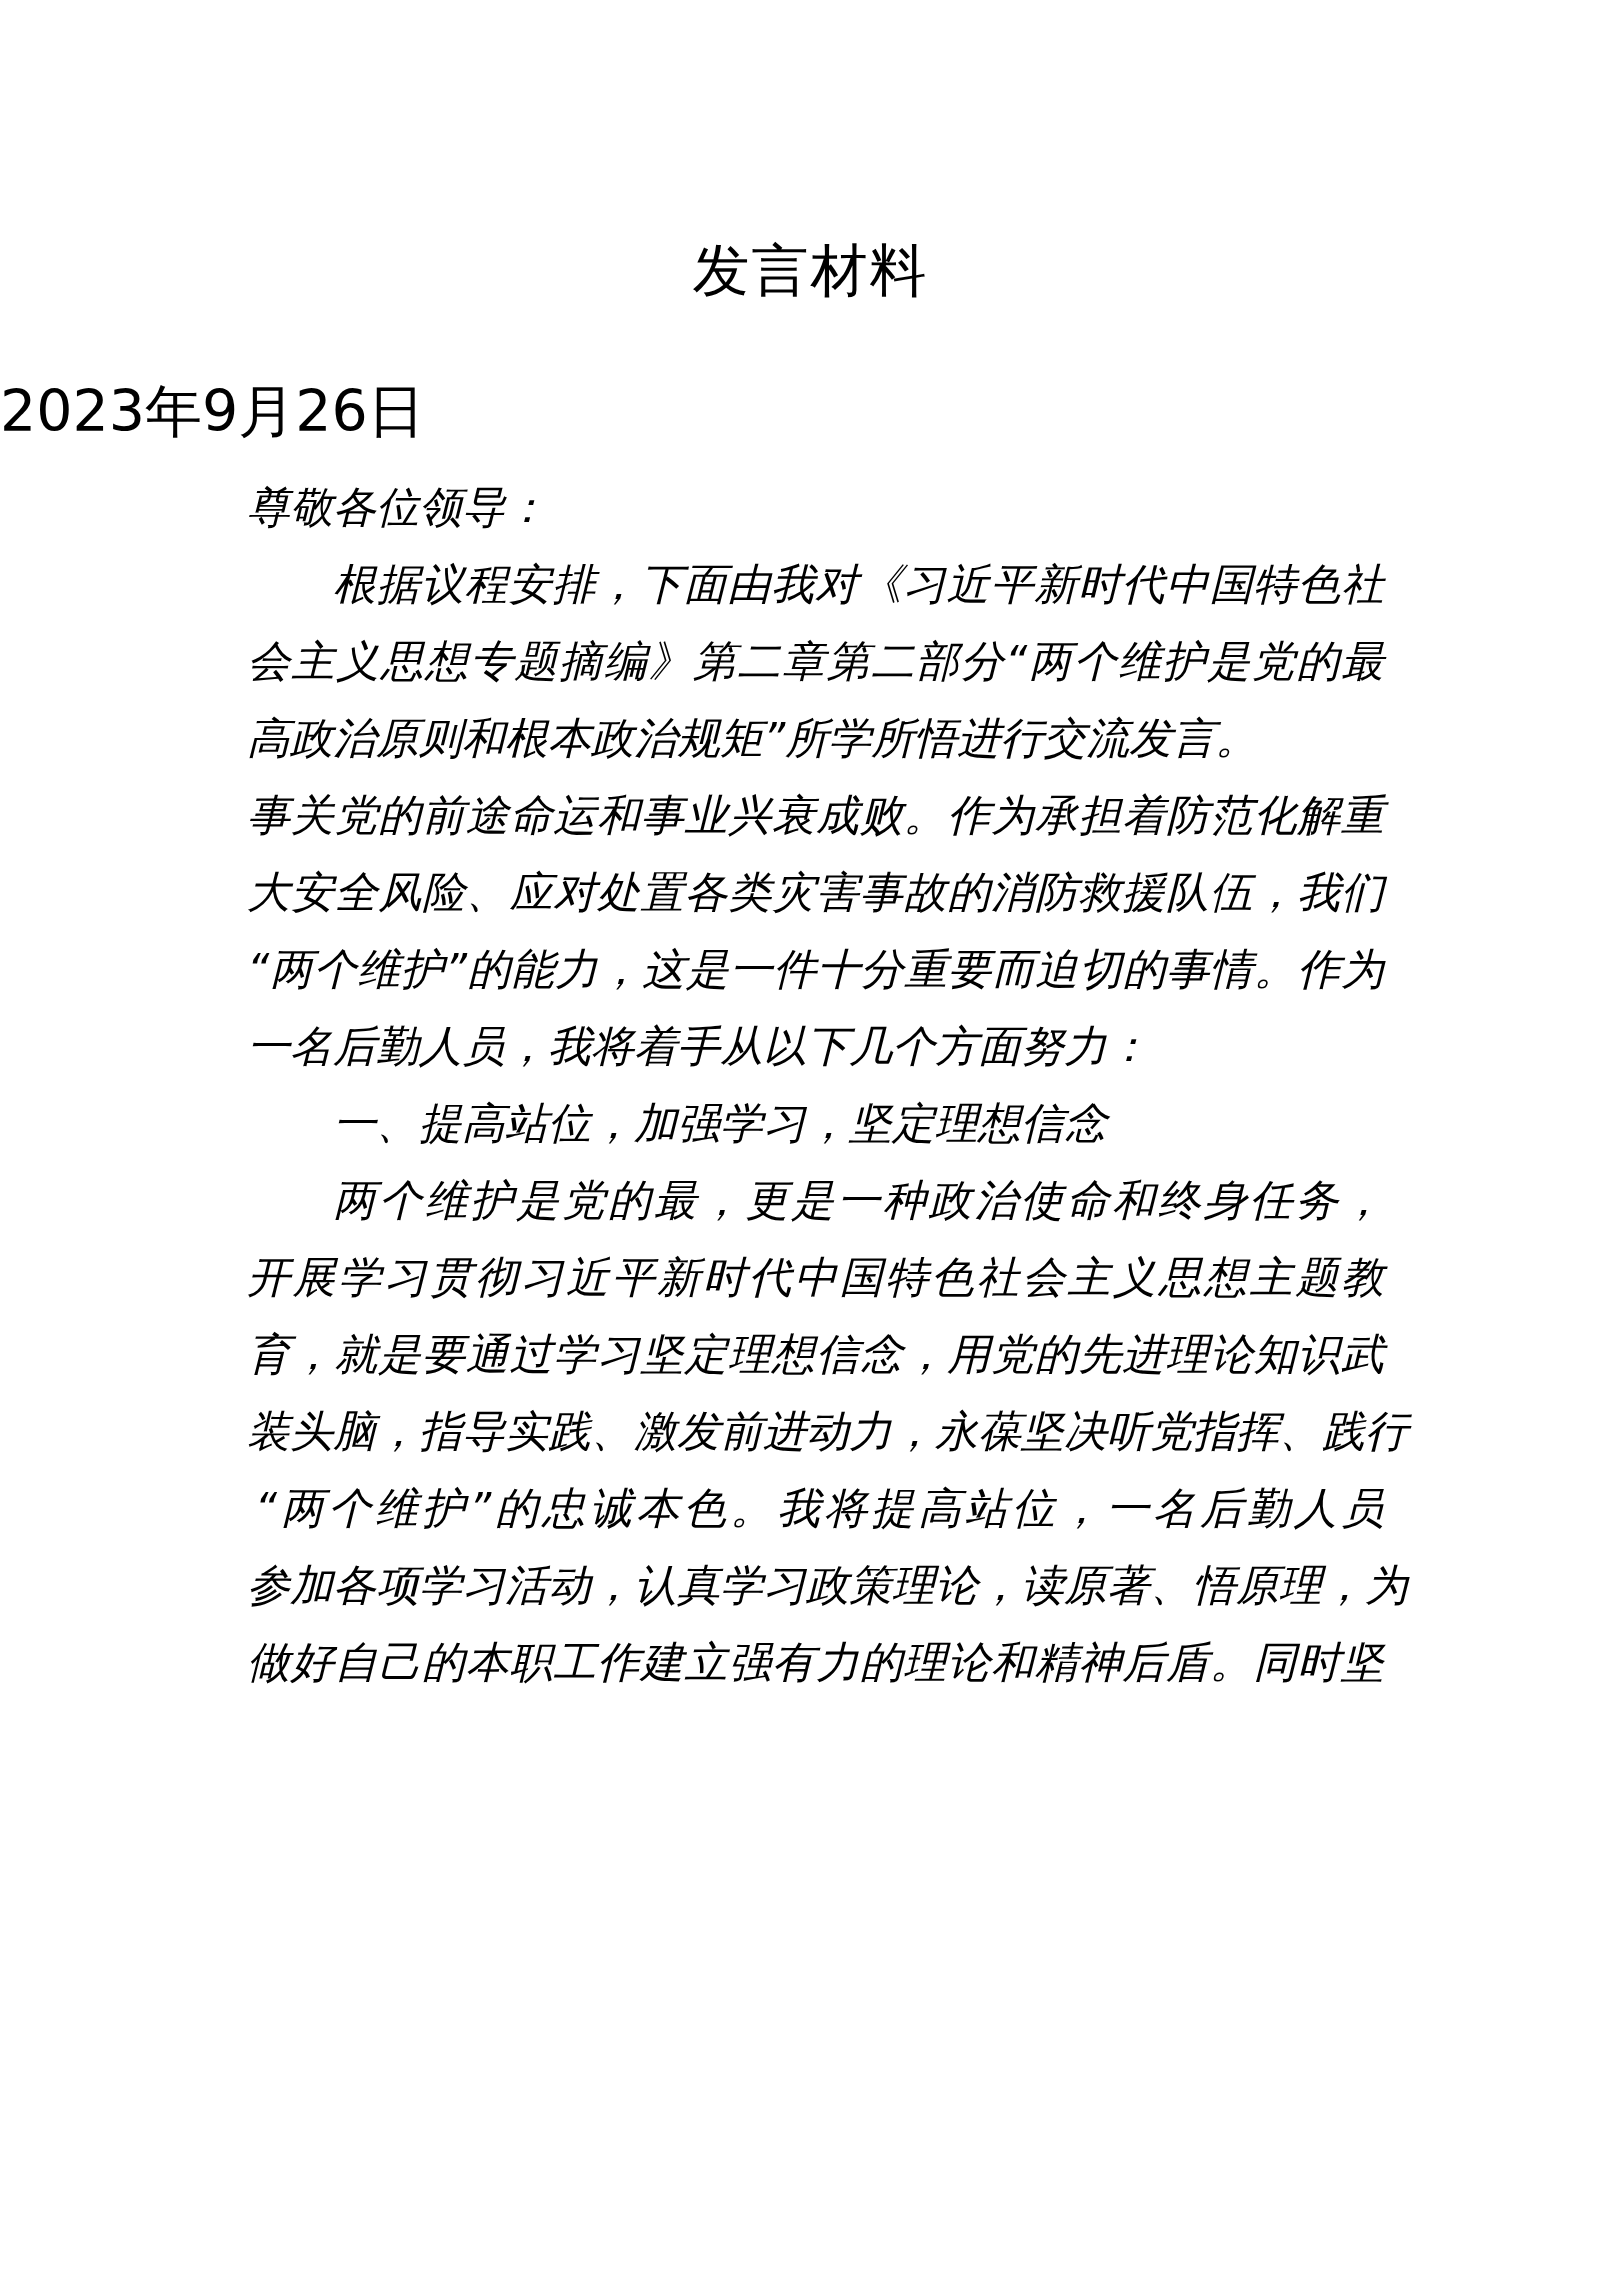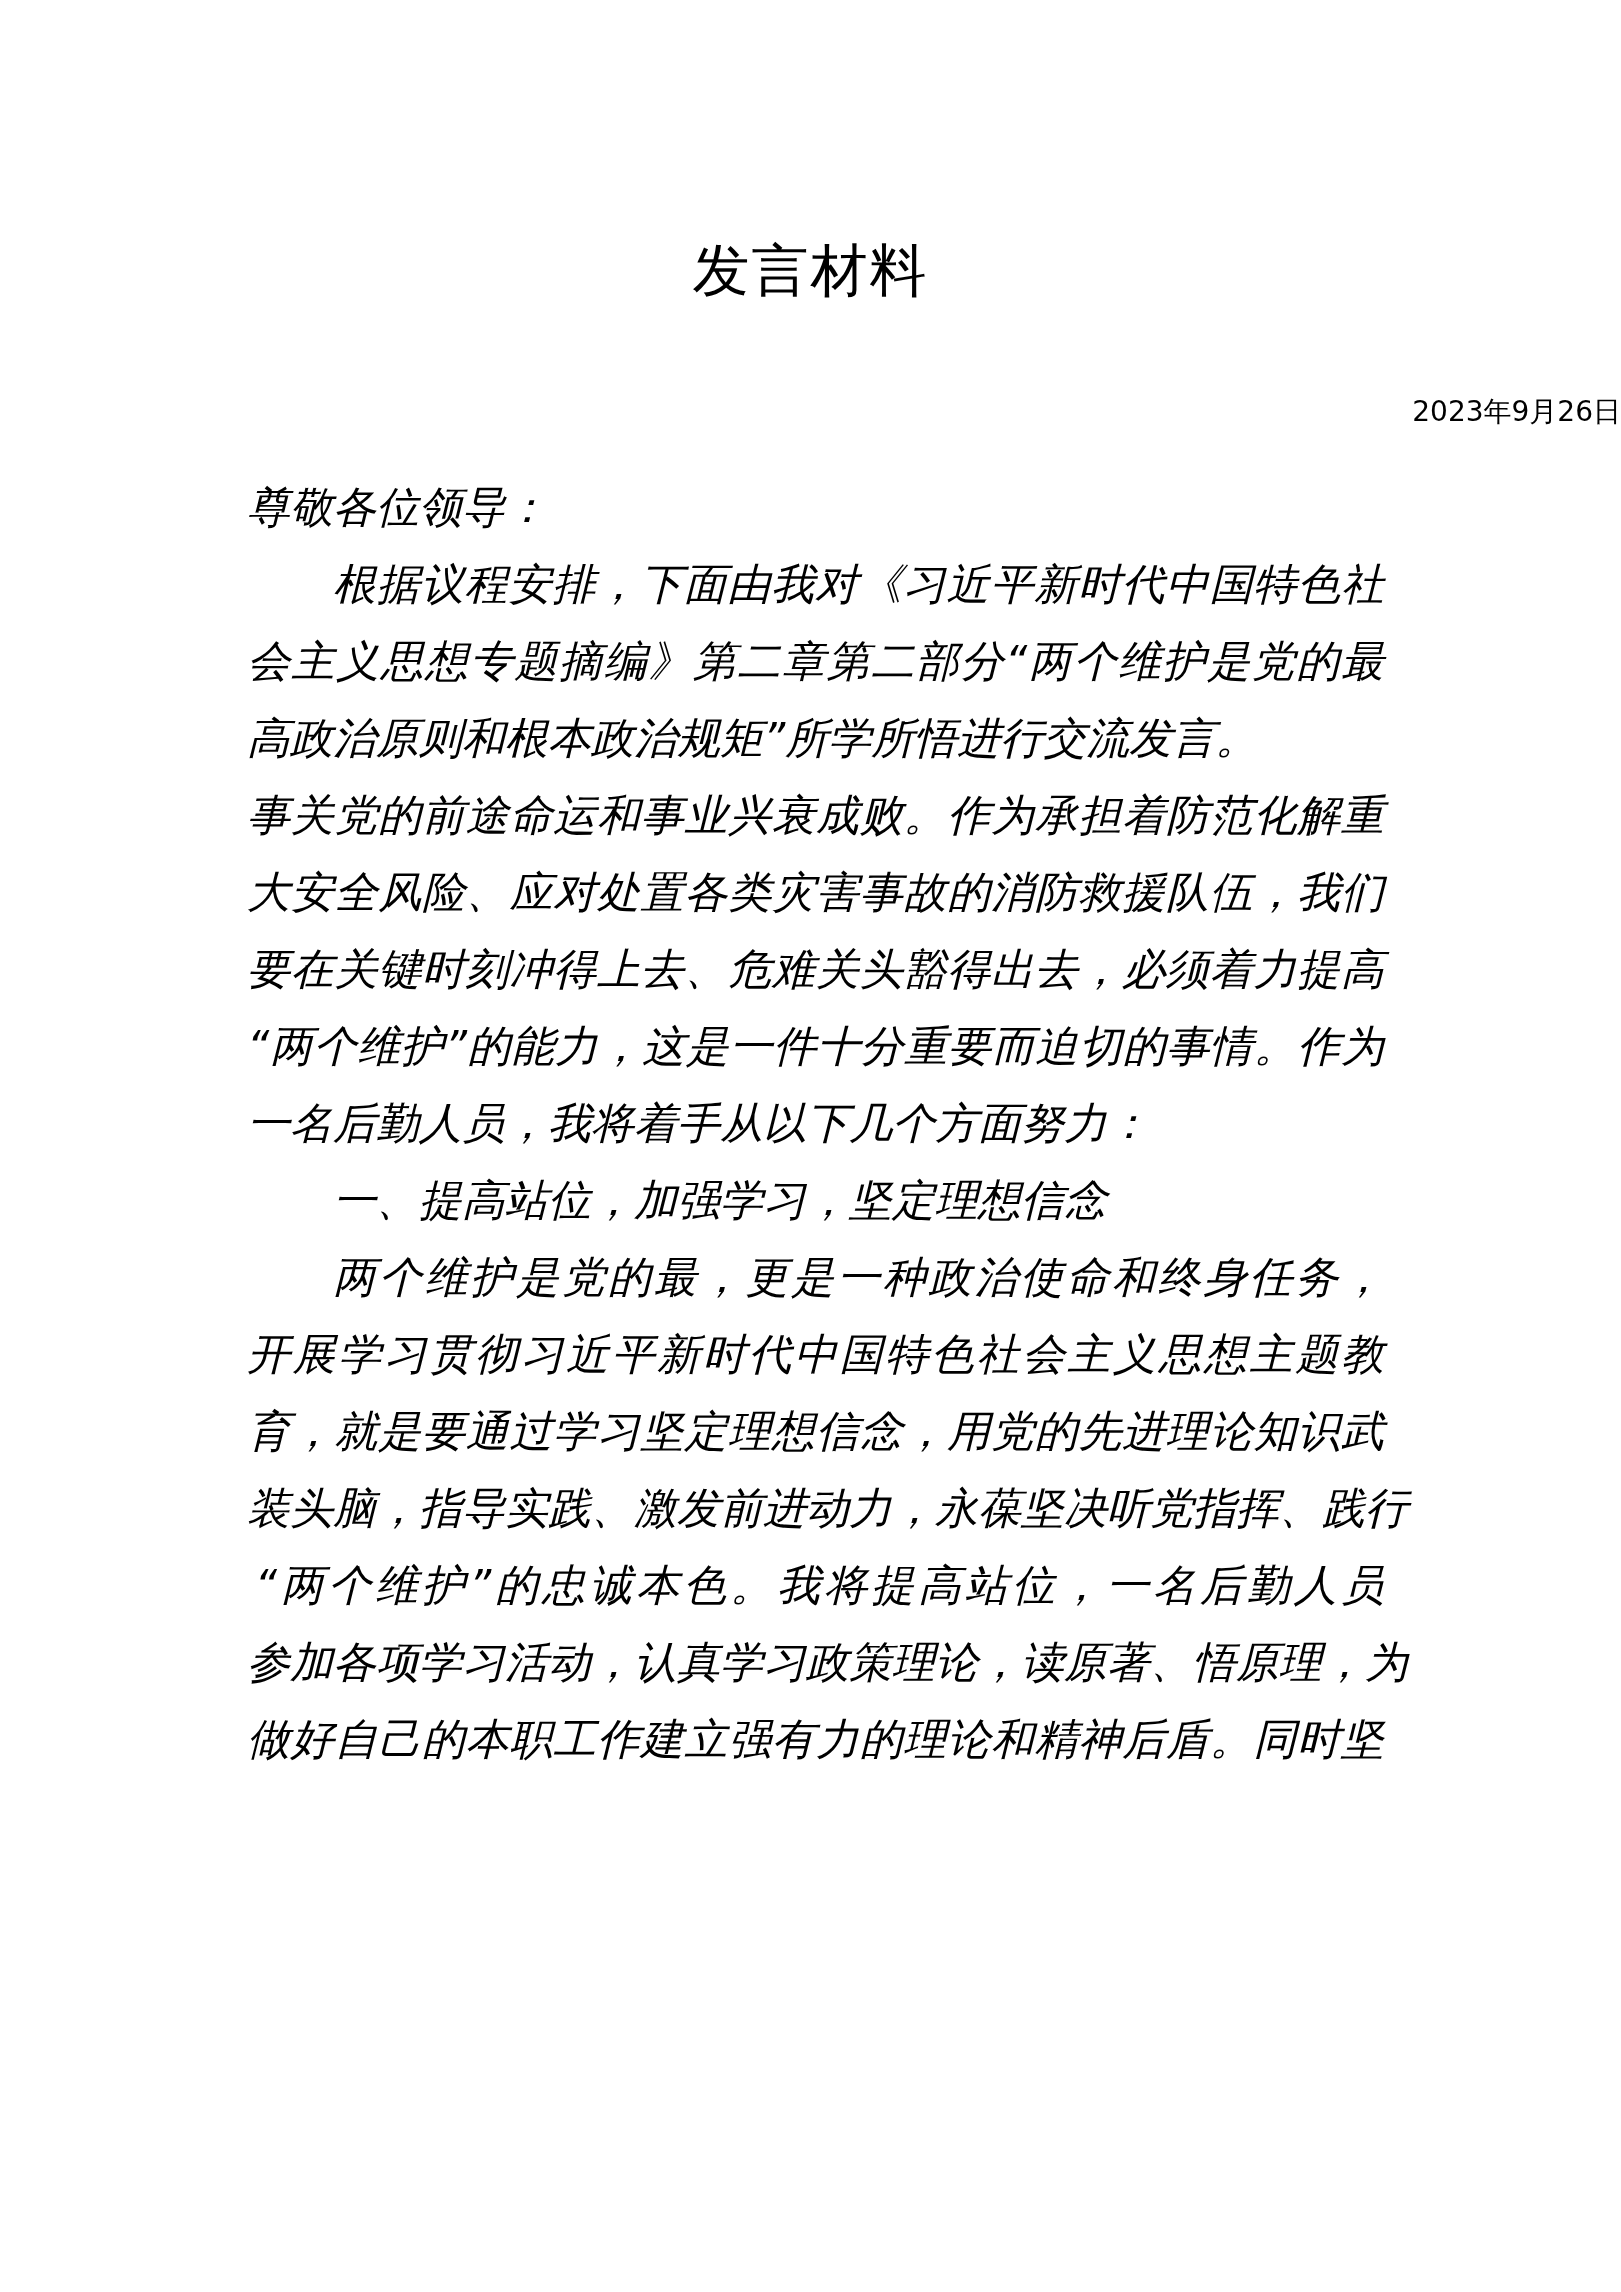--- a/index.html
+++ b/index.html
@@ -8,21 +8,21 @@
     font-family: "DejaVu Sans", "Liberation Sans", sans-serif;
     color: #000000;
   }
   .page { position: absolute; left: 0; top: 0; width: 1621px; height: 2151px; background: #ffffff; }
   .title {
     position: absolute; left: 0; width: 1621px; top: 231px;
     text-align: center; font-size: 57px; line-height: 78px; letter-spacing: 2px;
   }
   .date {
     position: absolute; left: 0; width: 1621px; top: 380px;
-    text-align: right; font-size: 28px; line-height: 63px;
+    text-align: left; font-size: 57px; line-height: 63px;
   }
   .body-block {
     position: absolute; left: 247px; top: 469px; width: 1137px; font-style: italic;
   }
   .line {
     display: block; height: 77px; font-size: 43px; line-height: 77px;
     white-space: nowrap; overflow: visible;
     text-align: justify; text-align-last: justify;
   }
   .line.last { text-align-last: left; }
@@ -36,21 +36,20 @@
   <div class="title">发言材料</div>
   <div class="date">2023年9月26日</div>
   <div class="body-block">
     <span class="line last">尊敬各位领导：</span>
     <div id="lines-container">
         <span class="line indent">根据议程安排，下面由我对《习近平新时代中国特色社</span>
         <span class="line">会主义思想专题摘编》第二章第二部分“两个维护是党的最</span>
         <span class="line last">高政治原则和根本政治规矩”所学所悟进行交流发言。</span>
         <span class="line">事关党的前途命运和事业兴衰成败。作为承担着防范化解重</span>
         <span class="line">大安全风险、应对处置各类灾害事故的消防救援队伍，我们</span>
-        <span class="line">要在关键时刻冲得上去、危难关头豁得出去，必须着力提高</span>
         <span class="line">“两个维护”的能力，这是一件十分重要而迫切的事情。作为</span>
         <span class="line last">一名后勤人员，我将着手从以下几个方面努力：</span>
         <span class="line indent last">一、提高站位，加强学习，坚定理想信念</span>
         <span class="line indent">两个维护是党的最，更是一种政治使命和终身任务，</span>
         <span class="line">开展学习贯彻习近平新时代中国特色社会主义思想主题教</span>
         <span class="line">育，就是要通过学习坚定理想信念，用党的先进理论知识武</span>
         <span class="line">装头脑，指导实践、激发前进动力，永葆坚决听党指挥、践行</span>
         <span class="line indent-small">“两个维护”的忠诚本色。我将提高站位，一名后勤人员</span>
         <span class="line">参加各项学习活动，认真学习政策理论，读原著、悟原理，为</span>
         <span class="line">做好自己的本职工作建立强有力的理论和精神后盾。同时坚</span>

